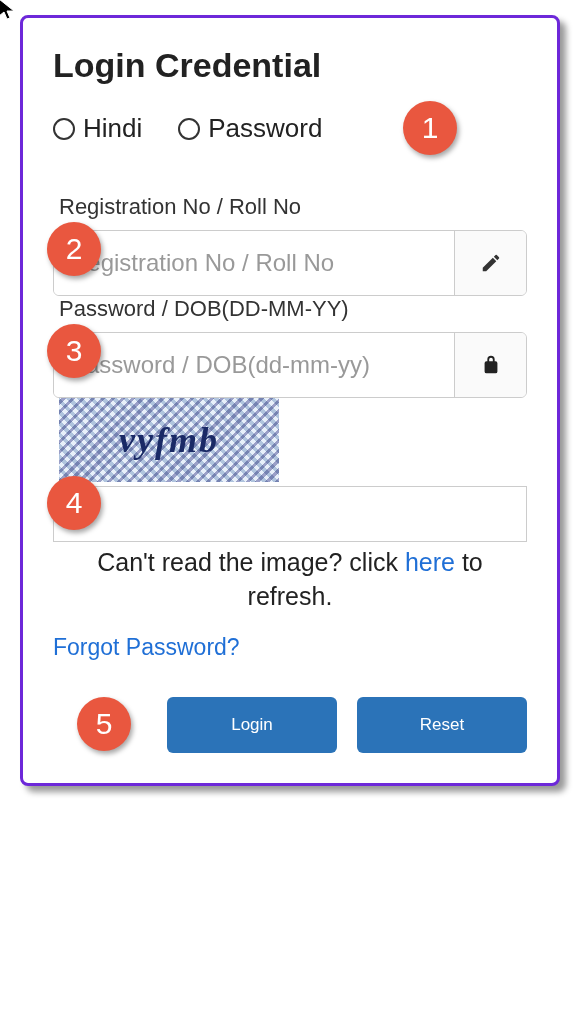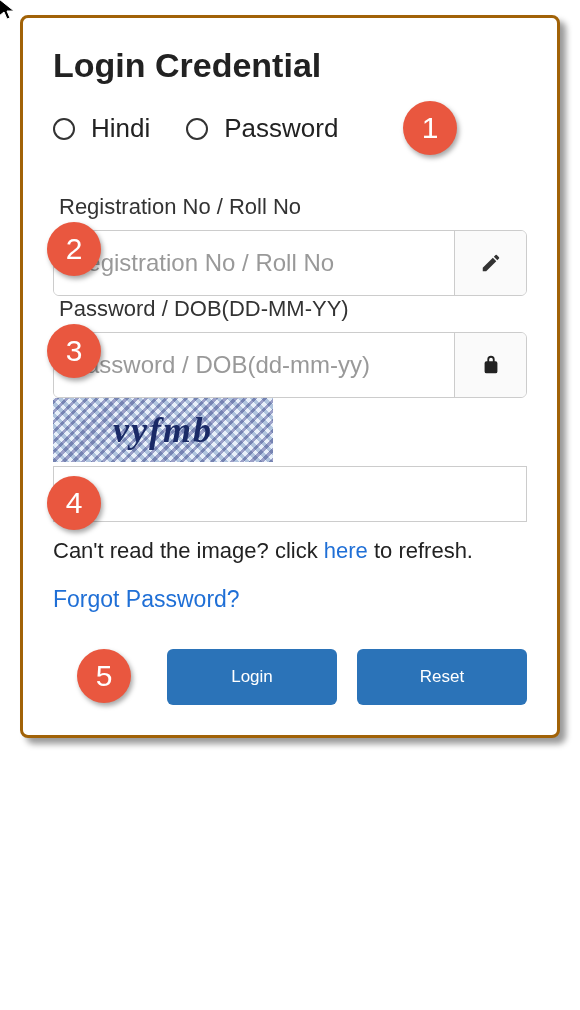--- a/index.html
+++ b/index.html
@@ -14,21 +14,21 @@
     .cursor {
       position: absolute;
       top: 0;
       left: 0;
       width: 0;
       height: 0;
       z-index: 100;
     }
     .cursor svg { position: absolute; top: -2px; left: -2px; }
     .panel {
-      border: 3px solid #a16207;
+      border: 3px solid #6d28d9;
       border-radius: 8px;
       box-shadow: 6px 6px 6px rgba(0,0,0,0.4);
       padding: 28px 30px 30px 30px;
       background: #fff;
       width: 540px;
       margin: 5px auto 0 auto;
       position: relative;
     }
     .title {
       font-size: 34px;
@@ -39,21 +39,21 @@
     .radio-row {
       display: flex;
       align-items: center;
       gap: 10px;
       margin-bottom: 50px;
       position: relative;
     }
     .radio-option {
       display: flex;
       align-items: center;
-      gap: 16px;
+      gap: 8px;
       font-size: 26px;
       color: #222;
       cursor: pointer;
     }
     .radio-circle {
       width: 22px;
       height: 22px;
       border: 2.5px solid #333;
       border-radius: 50%;
       display: inline-block;
@@ -85,50 +85,51 @@
       width: 72px;
       border-left: 1px solid #ccc;
       display: flex;
       align-items: center;
       justify-content: center;
       background: #fafafa;
     }
     .captcha-block { position: relative; margin-bottom: 10px; }
     .captcha-img {
       width: 220px;
-      height: 64px;
+      height: 84px;
       background: repeating-linear-gradient(45deg, #b0c4de 0 4px, #e8f0fa 4px 8px),
                   repeating-linear-gradient(-45deg, #aac 0 3px, transparent 3px 7px);
       background-blend-mode: multiply;
       display: flex;
       align-items: center;
       justify-content: center;
-      margin-left: 0;
+      margin-left: 6px;
     }
     .captcha-text {
       font-family: Georgia, serif;
       font-size: 36px;
       font-weight: 700;
       font-style: italic;
       color: #1a2a66;
       letter-spacing: 2px;
     }
     .captcha-input {
       width: 100%;
       height: 56px;
       border: 1px solid #ccc;
       padding: 0 14px;
       font-size: 22px;
       margin-top: 4px;
     }
     .refresh-text {
-      font-size: 22px;
+      font-size: 25px;
       color: #222;
-      margin-top: 14px;
+      margin-top: 4px;
       line-height: 1.35;
+      text-align: center;
     }
     .refresh-text a { color: #1f6fd6; text-decoration: none; cursor: pointer; }
     .forgot {
       font-size: 23px;
       color: #1f6fd6;
       text-decoration: none;
       display: inline-block;
       margin-top: 20px;
       cursor: pointer;
     }

